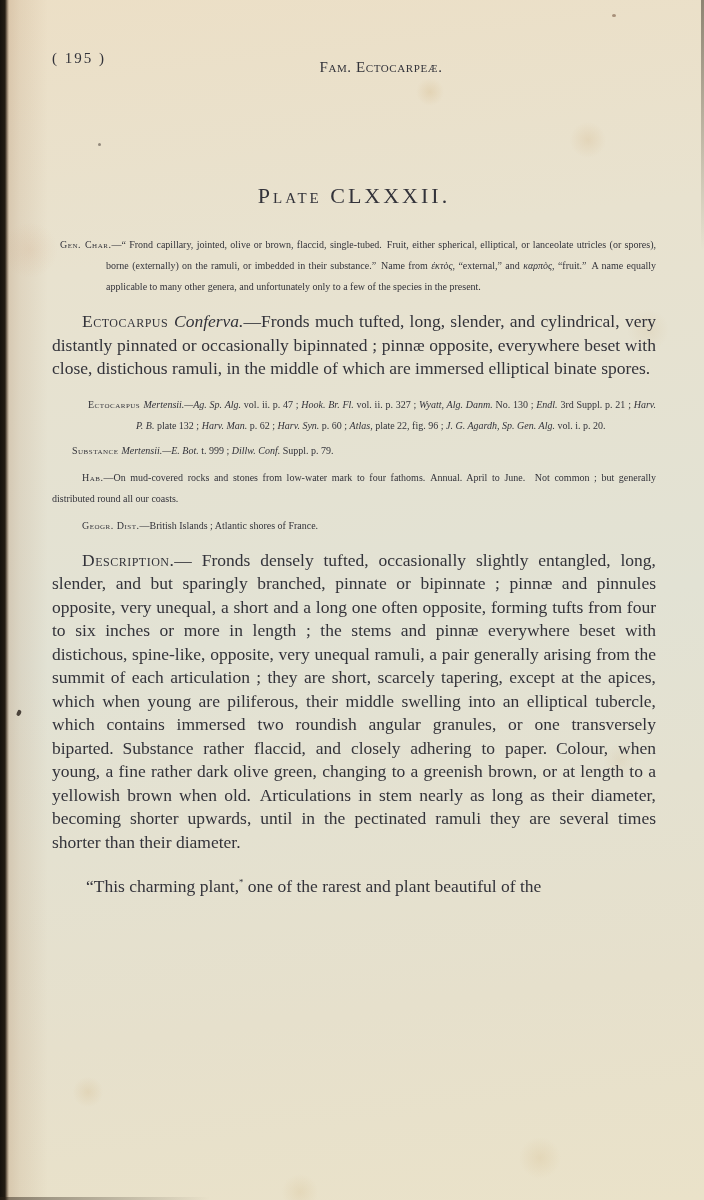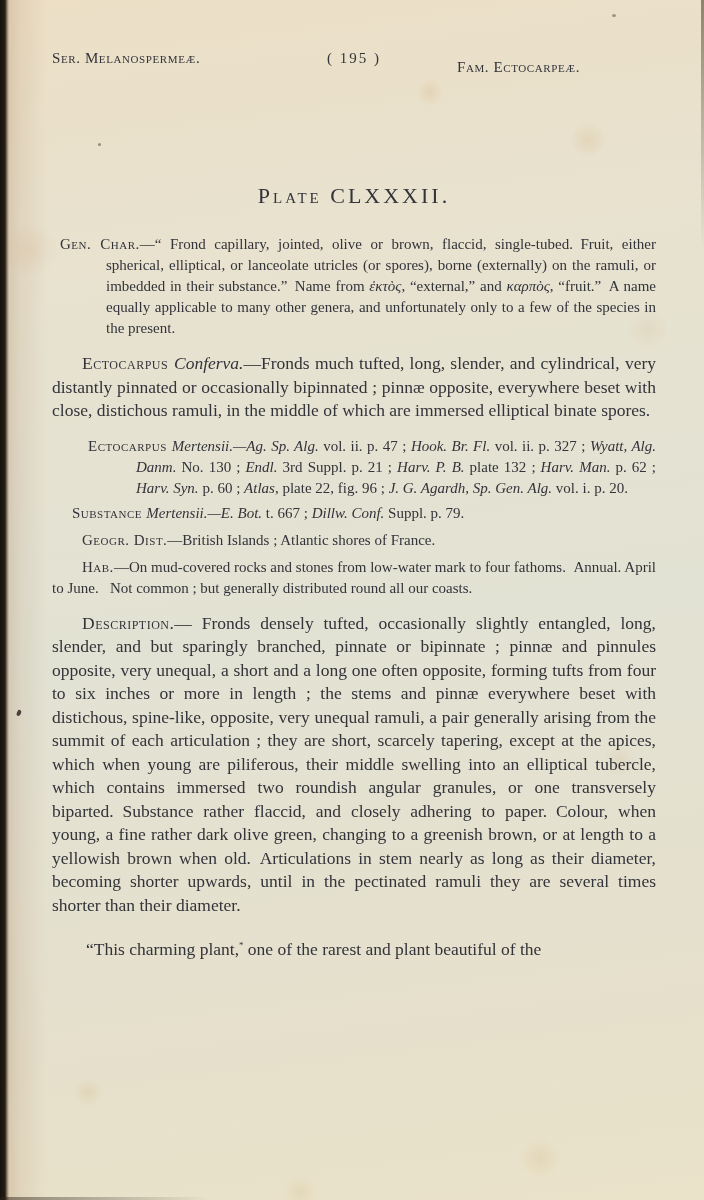--- a/index.html
+++ b/index.html
@@ -55,21 +55,21 @@
     margin:116px 0 11px; text-align:center; font-weight:normal;
     font-variant: small-caps; font-size:22px; letter-spacing:3px;
     line-height:26px;
   }
   h2.species {
     margin:16px 0 0; text-align:center; font-weight:normal;
     font-size:22px; letter-spacing:2px; line-height:27px;
   }
 
   p { margin:0; }
-  .smalltxt { font-size:15px; line-height:21px; }
+  .smalltxt { font-size:10px; line-height:21px; }
   .bodytxt  { font-size:17.5px; line-height:23.5px; }
 
   .genchar { margin-top:25px; text-align:justify; margin-left:8px;  padding-left:46px; text-indent:-46px; }
   .diagnosis { margin-top:13px; text-align:justify; text-indent:30px; }
   .syn  { margin-top:13px; text-align:justify; margin-left:36px; padding-left:48px; text-indent:-48px; }
   .syn2 { margin-top:4px;  margin-left:20px; padding-left:48px; text-indent:-48px; }
   .hab  { margin-top:6px;  text-align:justify; text-indent:30px; }
   .geogr{ margin-top:6px;  text-indent:30px; }
   .desc { margin-top:13px; text-align:justify; text-indent:30px; }
   .quoteline { margin-top:21px; text-indent:34px; }
@@ -86,38 +86,37 @@
   <div class="edge-left"></div>
   <div class="edge-right"></div>
   <div class="edge-bottom"></div>
   <div class="speck s1"></div>
   <div class="speck s2"></div>
   <div class="speck s3"></div>
 
   <div class="content">
 
     <div class="pg-header">
-      <span class="left">Ser. Melanospermeæ.</span>
       <span class="mid">( 195 )</span>
       <span class="right">Fam. Ectocarpeæ.</span>
     </div>
 
     <h1 class="plate">Plate CLXXXII.</h1>
 
 
     <p class="smalltxt genchar"><span class="r-sc">Gen. Char.</span><span>—“ Frond capillary, jointed, olive or brown, flaccid, single-tubed. Fruit, either spherical, elliptical, or lanceolate utricles (or spores), borne (externally) on the ramuli, or imbedded in their substance.” Name from </span><span class="r-i">ἐκτὸς</span><span>, “external,” and </span><span class="r-i">καρπὸς</span><span>, “fruit.” A name equally applicable to many other genera, and unfortunately only to a few of the species in the present.</span></p>
 
     <p class="bodytxt diagnosis"><span class="r-sc">Ectocarpus </span><span class="r-i">Conferva.</span><span>—Fronds much tufted, long, slender, and cylindrical, very distantly pinnated or occasionally bipinnated ; pinnæ opposite, everywhere beset with close, distichous ramuli, in the middle of which are immersed elliptical binate spores.</span></p>
 
     <p class="smalltxt syn"><span class="r-sc">Ectocarpus </span><span class="r-i">Mertensii.—Ag. Sp. Alg.</span><span> vol. ii. p. 47 ; </span><span class="r-i">Hook. Br. Fl.</span><span> vol. ii. p. 327 ; </span><span class="r-i">Wyatt, Alg. Danm.</span><span> No. 130 ; </span><span class="r-i">Endl.</span><span> 3rd Suppl. p. 21 ; </span><span class="r-i">Harv. P. B.</span><span> plate 132 ; </span><span class="r-i">Harv. Man.</span><span> p. 62 ; </span><span class="r-i">Harv. Syn.</span><span> p. 60 ; </span><span class="r-i">Atlas</span><span>, plate 22, fig. 96 ; </span><span class="r-i">J. G. Agardh, Sp. Gen. Alg.</span><span> vol. i. p. 20.</span></p>
 
-    <p class="smalltxt syn2"><span class="r-sc">Substance </span><span class="r-i">Mertensii.—E. Bot.</span><span> t. 667 ; </span><span class="r-i">Dillw. Conf.</span><span> Suppl. p. 79.</span></p>
+    <p class="smalltxt syn2"><span class="r-sc">Substance </span><span class="r-i">Mertensii.—E. Bot.</span><span> t. 999 ; </span><span class="r-i">Dillw. Conf.</span><span> Suppl. p. 79.</span></p>
+
+    <p class="smalltxt hab"><span class="r-sc">Hab.</span><span>—On mud-covered rocks and stones from low-water mark to four fathoms. Annual. April to June.  Not common ;  but generally distributed round all our coasts.</span></p>
 
     <p class="smalltxt geogr"><span class="r-sc">Geogr. Dist.</span><span>—British Islands ;  Atlantic shores of France.</span></p>
-
-    <p class="smalltxt hab"><span class="r-sc">Hab.</span><span>—On mud-covered rocks and stones from low-water mark to four fathoms. Annual. April to June.  Not common ;  but generally distributed round all our coasts.</span></p>
 
     <p class="bodytxt desc"><span class="r-sc">Description.</span><span>— Fronds densely tufted, occasionally slightly entangled, long, slender, and but sparingly branched, pinnate or bipinnate ; pinnæ and pinnules opposite, very unequal, a short and a long one often opposite, forming tufts from four to six inches or more in length ; the stems and pinnæ everywhere beset with distichous, spine-like, opposite, very unequal ramuli, a pair generally arising from the summit of each articulation ; they are short, scarcely tapering, except at the apices, which when young are piliferous, their middle swelling into an elliptical tubercle, which contains immersed two roundish angular granules, or one transversely biparted. Substance rather flaccid, and closely adhering to paper. Colour, when young, a fine rather dark olive green, changing to a greenish brown, or at length to a yellowish brown when old. Articulations in stem nearly as long as their diameter, becoming shorter upwards, until in the pectinated ramuli they are several times shorter than their diameter.</span></p>
 
     <p class="bodytxt quoteline"><span>“This charming plant,</span><span class="r-mark">*</span><span> one of the rarest and plant beautiful of the</span></p>
 
   </div>
 </div>
 
 </body></html>

